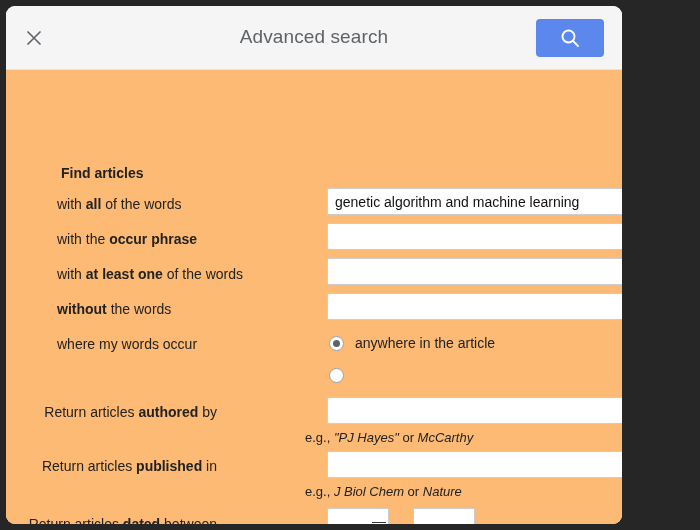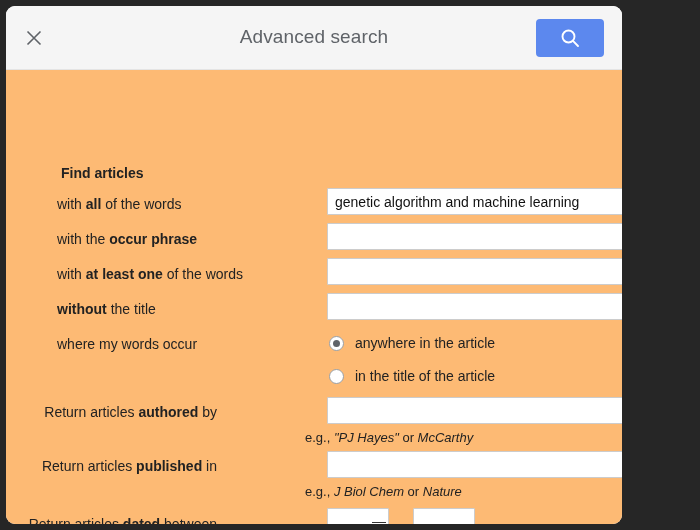--- a/index.html
+++ b/index.html
@@ -231,35 +231,34 @@
       <div class="row-label" style="top:160px"><span>with the </span><b>occur phrase</b></div>
       <input class="field" style="top: 153px;" type="text" value="" placeholder="">
     </div>
 
     <div class="row" style="top:0">
       <div class="row-label" style="top:195px"><span>with </span><b>at least one</b><span> of the words</span></div>
       <input class="field" style="top: 188px;" type="text" value="" placeholder="">
     </div>
 
     <div class="row" style="top:0">
-      <div class="row-label" style="top:230px"><b>without</b><span> the title</span></div>
+      <div class="row-label" style="top:230px"><b>without</b><span> the words</span></div>
       <input class="field" style="top: 223px;" type="text" value="" placeholder="">
     </div>
 
     <div class="row" style="top:0">
       <div class="row-label" style="top:265px"><span>where my words occur</span></div>
 
       <div class="radio-row" style="top:265px">
         <span class="radio checked"></span>
         <span class="radio-label">anywhere in the article</span>
       </div>
 
       <div class="radio-row" style="top:298px">
         <span class="radio"></span>
-        <span class="radio-label">in the title of the article</span>
       </div>
     </div>
 
     <div class="row" style="top:0">
       <div class="row-label right" style="top:333px"><span>Return articles </span><b>authored</b><span> by</span></div>
       <input class="field" style="top: 327px;" type="text" value="" placeholder="">
       <div class="hint" style="top:360px"><span>e.g., </span><i>"PJ Hayes"</i><span> or </span><i>McCarthy</i></div>
     </div>
 
     <div class="row" style="top:0">

